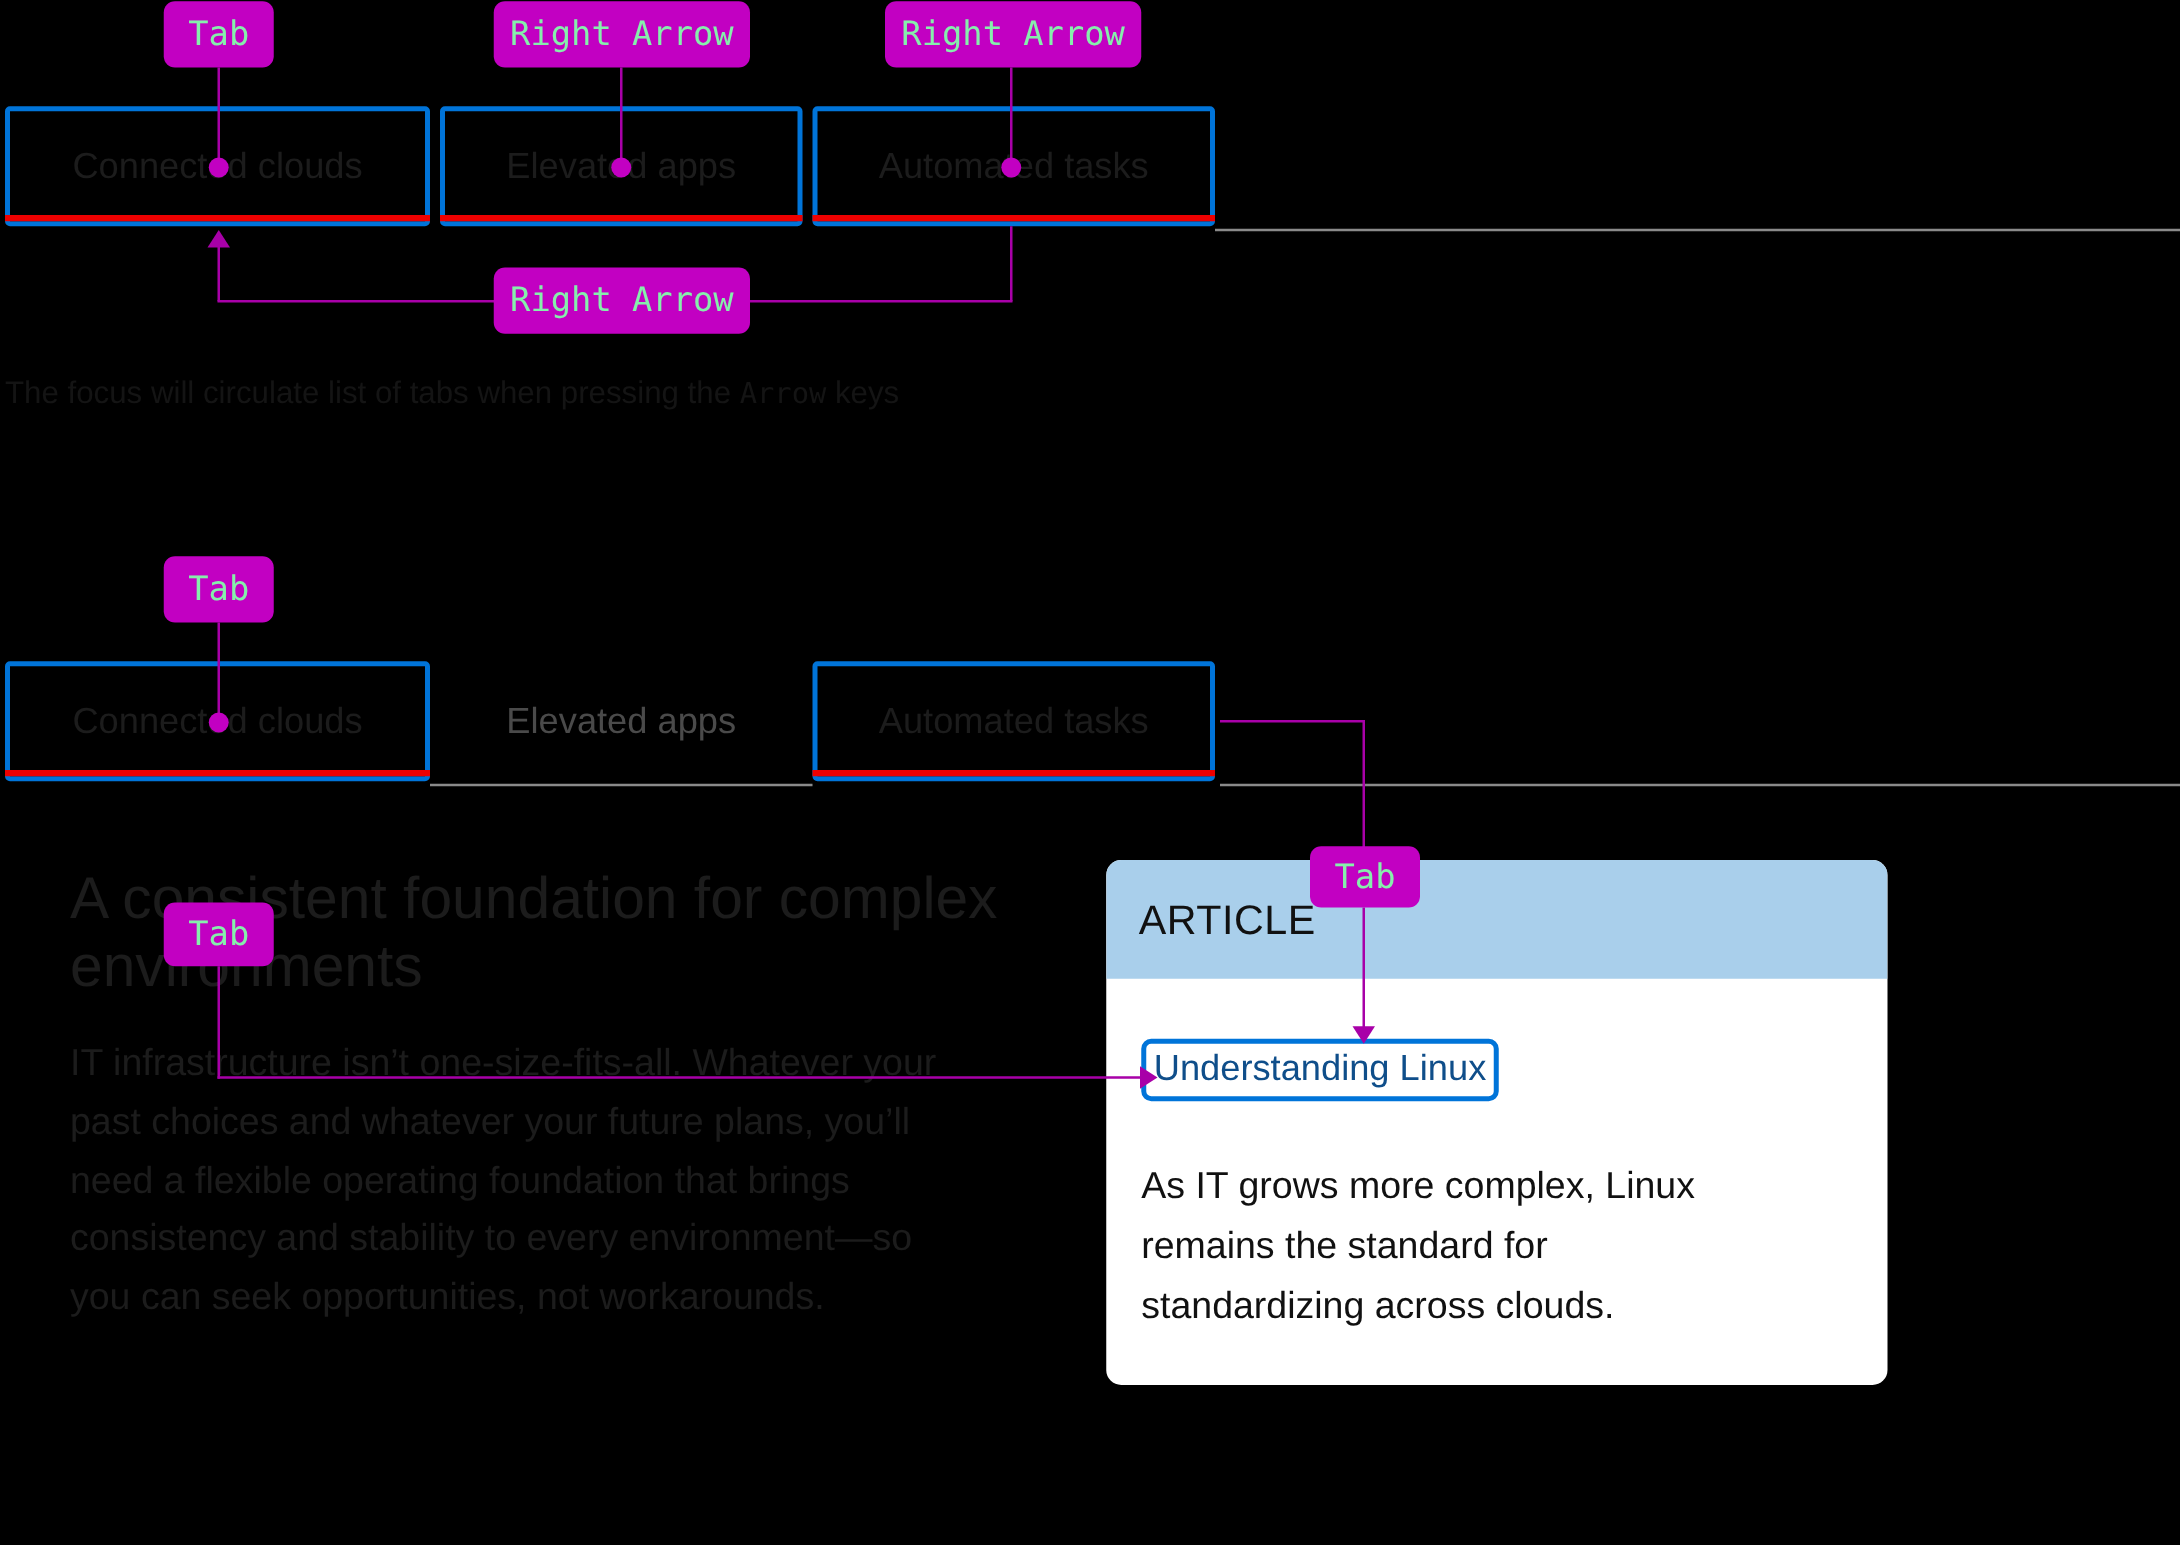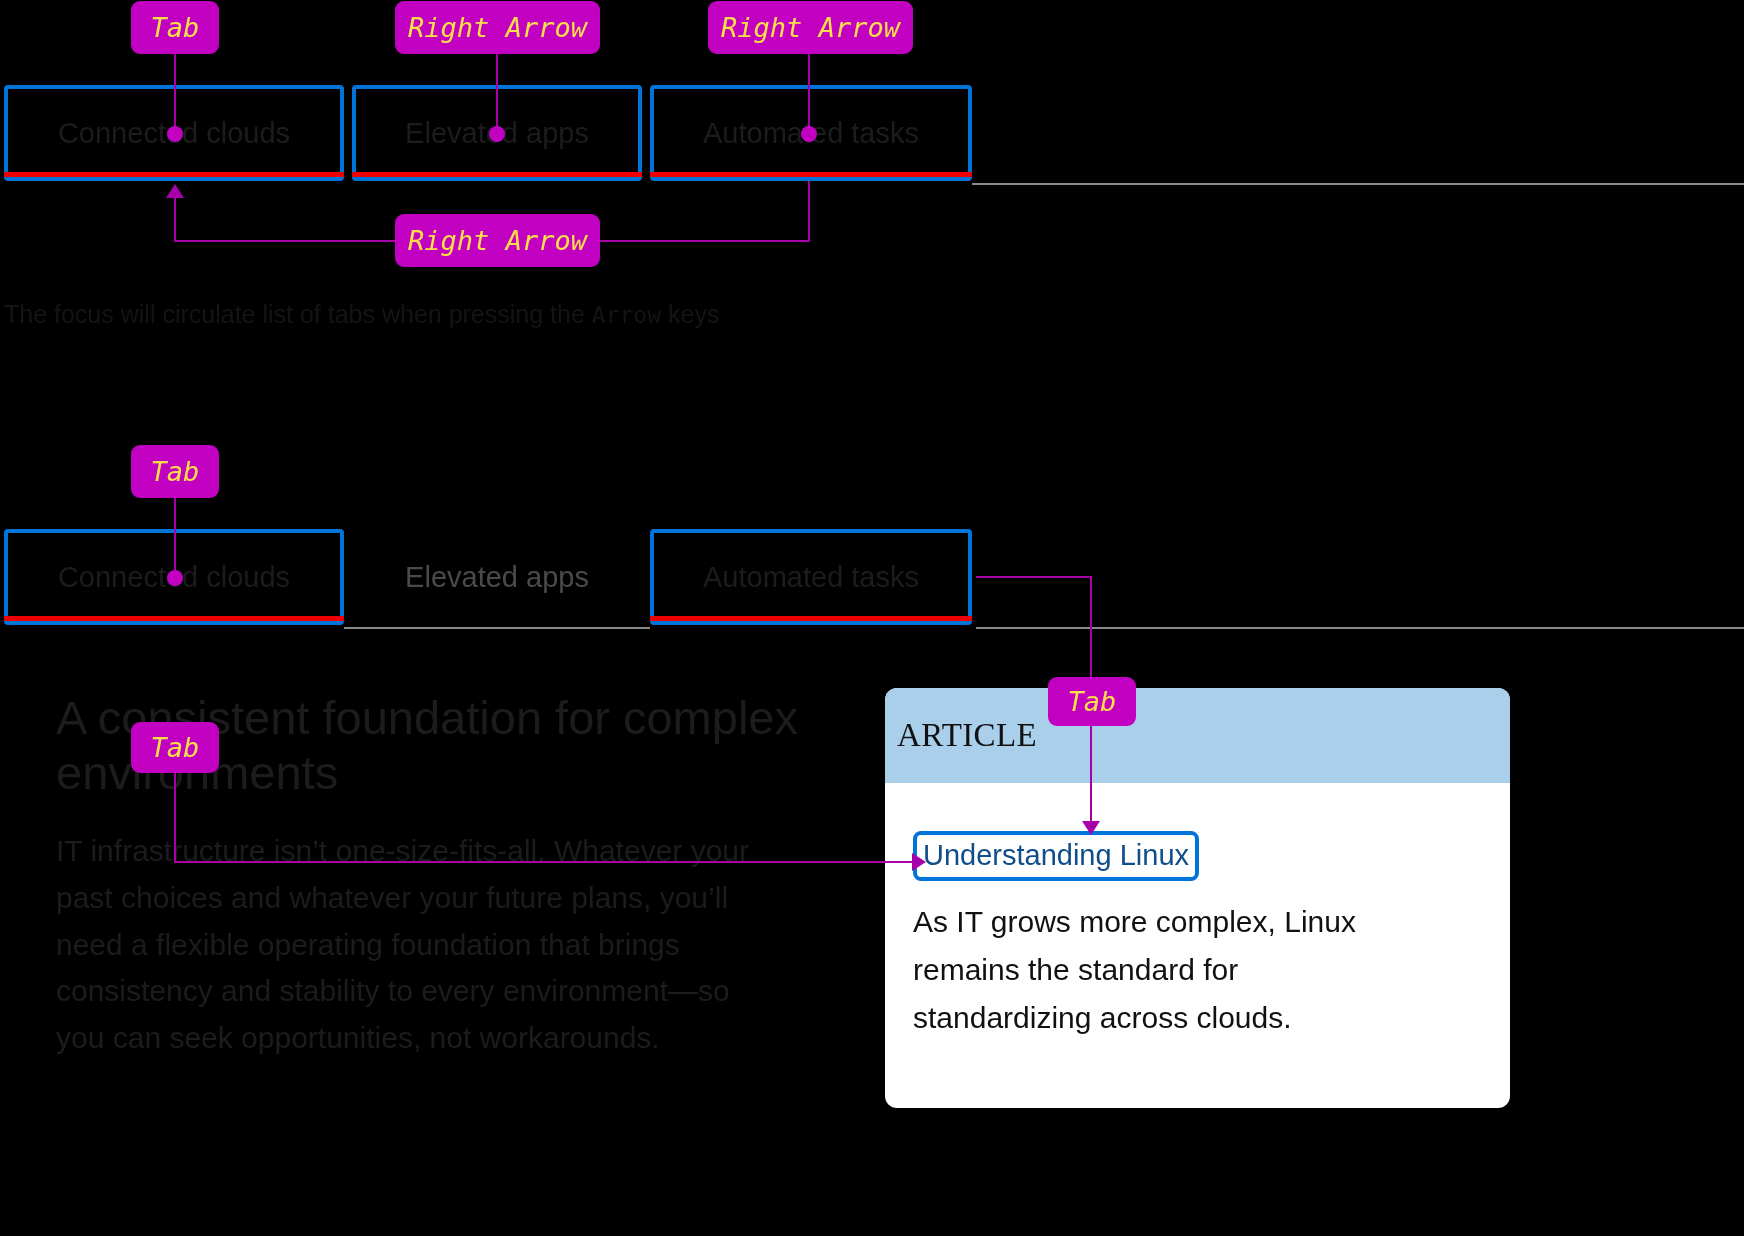--- a/index.html
+++ b/index.html
@@ -6,30 +6,29 @@
   body{
     width:1744px;height:1236px;position:relative;overflow:hidden;
     font-family:"Liberation Sans", sans-serif;
   }
   .stage{position:absolute;inset:0;}
 
   
   .key{
     position:absolute;
     background:#c200c2;
-    color:#fde047;
+    color:#86efac;
     border-radius:9px;
     font-family:"DejaVu Sans Mono","Liberation Mono",monospace;
     font-size:27px;
     line-height:1;
     display:flex;align-items:center;justify-content:center;
     white-space:nowrap;
     z-index:40;
     letter-spacing:0px;
-    font-style:italic;
   }
 
   
   .ln{position:absolute;background:#a800a8;z-index:30;}
   .lnv{width:2px;}
   .lnh{height:2px;}
   .dot{
     position:absolute;width:16px;height:16px;border-radius:50%;
     background:#c200c2;z-index:31;
   }
@@ -87,34 +86,34 @@
     width:720px;
   }
 
   
   .card{
     position:absolute;background:#ffffff;border-radius:12px;overflow:hidden;
     z-index:20;box-sizing:border-box;
   }
   .card-head{
     background:#a9cfeb;height:95px;box-sizing:border-box;
-    display:flex;align-items:center;padding-left:12px;font-family:Liberation Serif, serif;
+    display:flex;align-items:center;padding-left:26px;
   }
   .card-kicker{font-size:33px;color:#111;letter-spacing:.4px;}
   .card-body{padding:48px 28px 20px 28px;}
   .card-link{
     display:inline-block;
     font-size:29px;color:#0f4e8a;
     border:4px solid #0074d9;border-radius:8px;
     padding:3px 6px 5px 6px;
     text-decoration:none;
     line-height:1.18;
   }
   .card-text{
-    margin-top:17px;font-size:30px;line-height:1.6;color:#111;width:490px;
+    margin-top:44px;font-size:30px;line-height:1.6;color:#111;width:490px;
   }
 </style>
 </head>
 <body>
 
 <div class="stage">
 
   <div class="key" style="left:131px;top:1px;width:88px;height:53px;">Tab</div>
   <div class="key" style="left:395px;top:1px;width:205px;height:53px;">Right Arrow</div>
   <div class="key" style="left:708px;top:1px;width:205px;height:53px;">Right Arrow</div>

